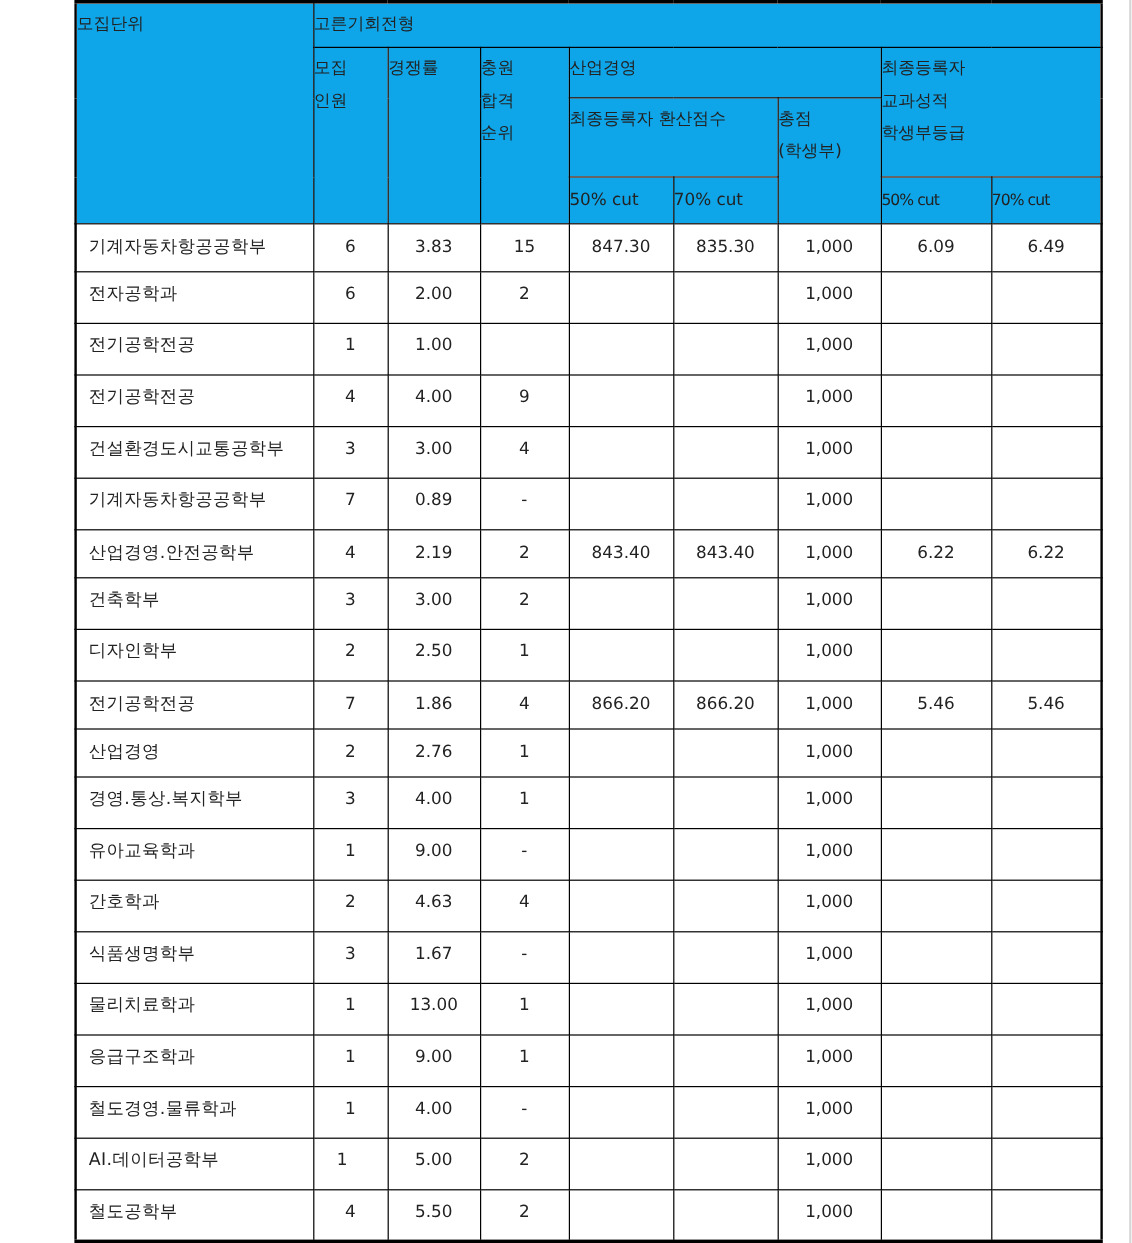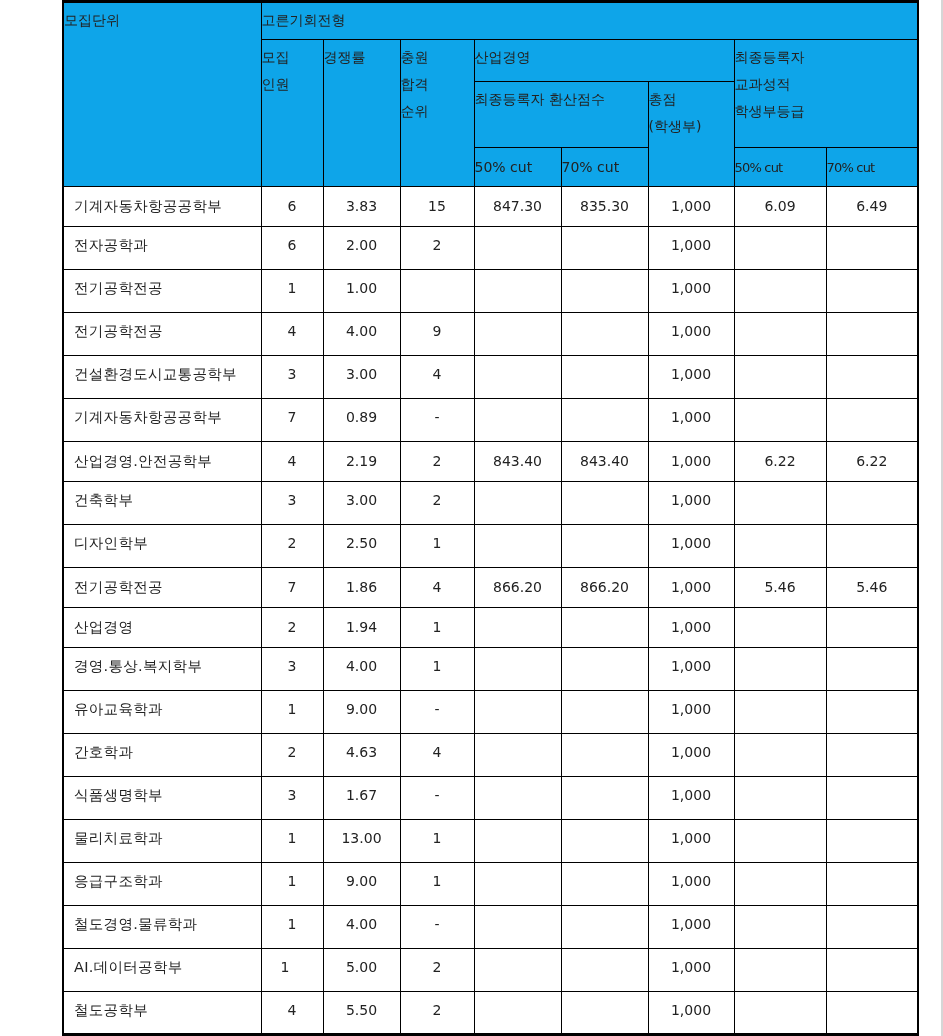--- a/index.html
+++ b/index.html
@@ -266,21 +266,21 @@
         <td>4</td>
         <td>866.20</td>
         <td>866.20</td>
         <td>1,000</td>
         <td>5.46</td>
         <td>5.46</td>
       </tr>
       <tr class="body-row short">
         <td class="name">산업경영</td>
         <td>2</td>
-        <td>1.94</td>
+        <td>2.76</td>
         <td>1</td>
         <td></td>
         <td></td>
         <td>1,000</td>
         <td></td>
         <td></td>
       </tr>
       <tr class="body-row">
         <td class="name">경영.통상.복지학부</td>
         <td>3</td>

